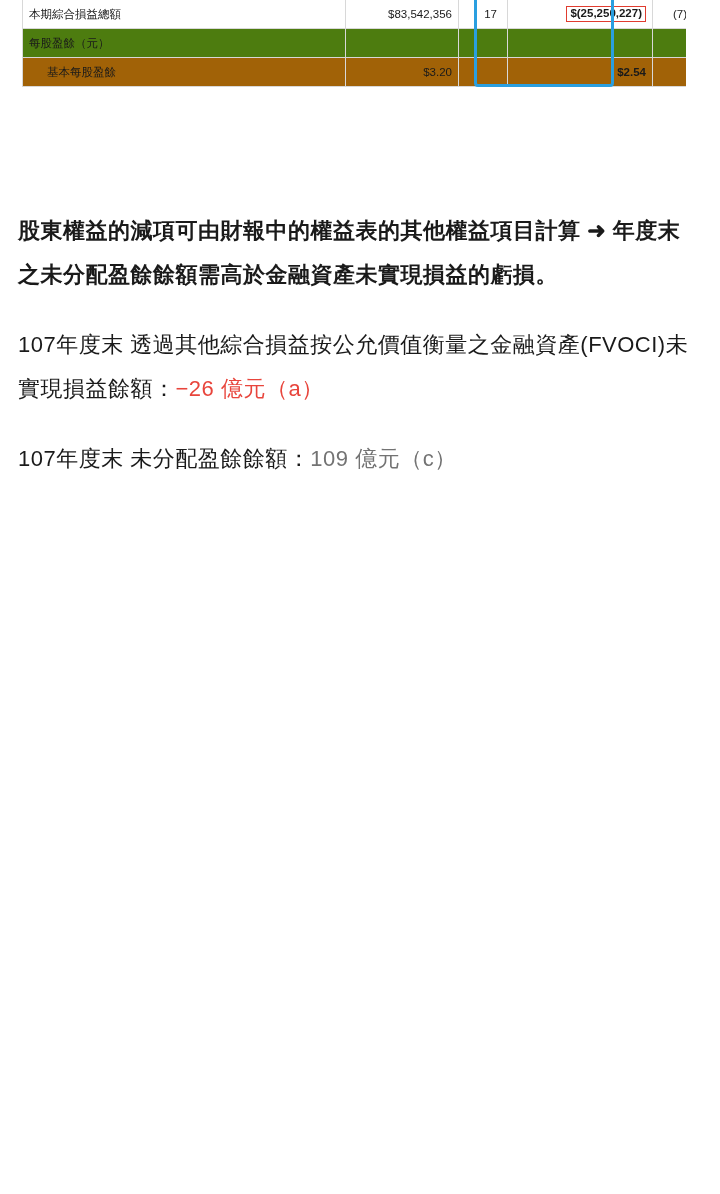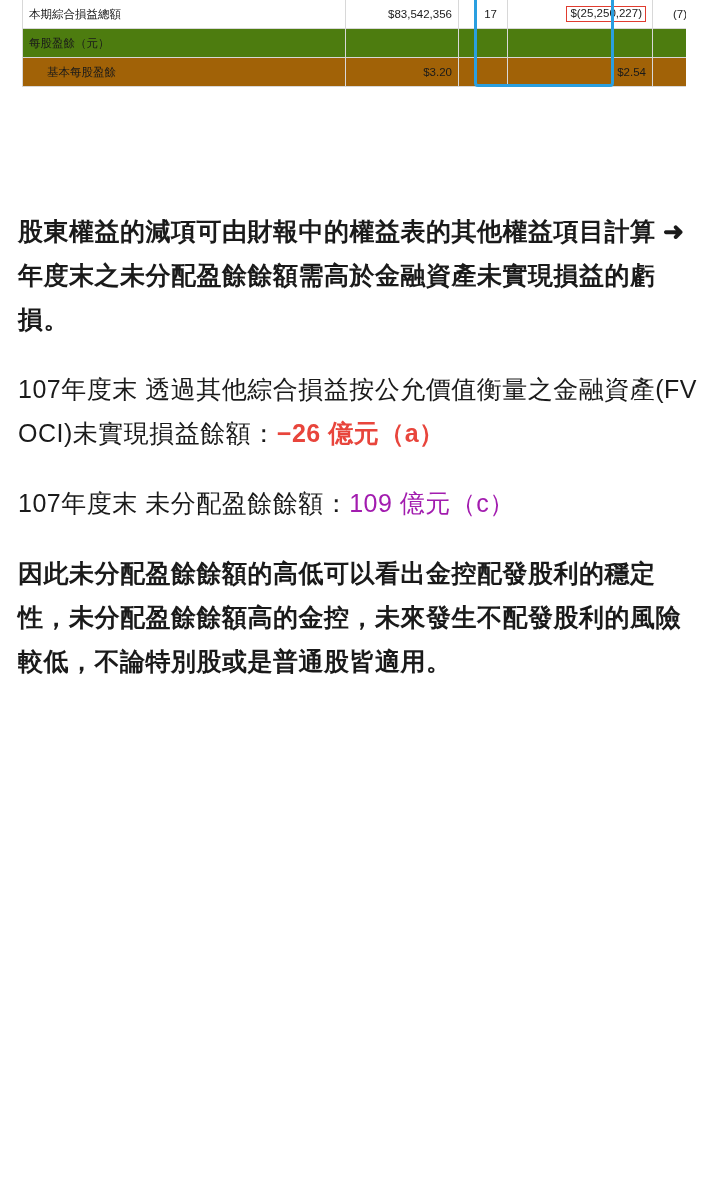--- a/index.html
+++ b/index.html
@@ -37,21 +37,21 @@
     white-space: nowrap;
     overflow: hidden;
   }
   .row-total td { background: #ffffff; }
   .row-eps-head td { background: #4d7c0f; }
   .row-eps td { background: #a16207; }
 
   .c-label   { width: 310px; text-align: left; }
   .c-val1    { width: 100px; text-align: right; }
   .c-note1   { width: 32px;  text-align: right; padding-right: 10px !important; }
-  .c-val2    { width: 132px; text-align: right; }
+  .c-val2    { width: 132px; text-align: right; font-weight: bold; }
   .c-note2   { width: 28px;  text-align: right; }
   .c-val3    { width: 70px;  text-align: right; }
 
   .label-indent { padding-left: 24px !important; }
 
   .boxed-red {
     display: inline-block;
     border: 1px solid #e03c2f;
     padding: 0px 3px;
     line-height: 1.15;
@@ -74,28 +74,28 @@
     margin-top: -1px;
   }
 
   
   .content {
     margin: 0 18px;
     padding-top: 118px;
   }
   p {
     margin: 0 0 26px 0;
-    font-size: 25px;
+    font-size: 22px;
     line-height: 44px;
     letter-spacing: 0.5px;
     word-break: break-all;
   }
   p.bold { font-weight: bold; }
-  .red { color: #e8453c; font-weight: bold; }
-  .blue { color: #a21caf; }
+  .red { color: #e8453c; }
+  .blue { color: #737373; }
   .arrow { font-weight: bold; }
   .sp { letter-spacing: 2px; }
 </style>
 </head>
 <body>
 
 <div class="table-wrap">
   <div class="table-clip">
     <table class="fin">
       <tbody>
@@ -132,15 +132,14 @@
 <div class="content">
 
   <p class="bold"><span>股東權益的減項可由財報中的權益表的其他權益項目計算 </span><span class="arrow">➜</span><span> 年度末之未分配盈餘餘額需高於金融資產未實現損益的虧損。</span></p>
 
   <p><span>107年度末 透過其他綜合損益按公允價值衡量之金融資產(FVOCI)未實現損益餘額：</span><span class="red">−26 億元（a）</span></p>
 
 
   <p><span>107年度末 未分配盈餘餘額：</span><span class="blue">109 億元（c）</span></p>
 
 
-  <p class="bold">因此未分配盈餘餘額的高低可以看出金控配發股利的穩定性，未分配盈餘餘額高的金控，未來發生不配發股利的風險較低，不論特別股或是普通股皆適用。</p>
 
 </div>
 
 </body></html>

